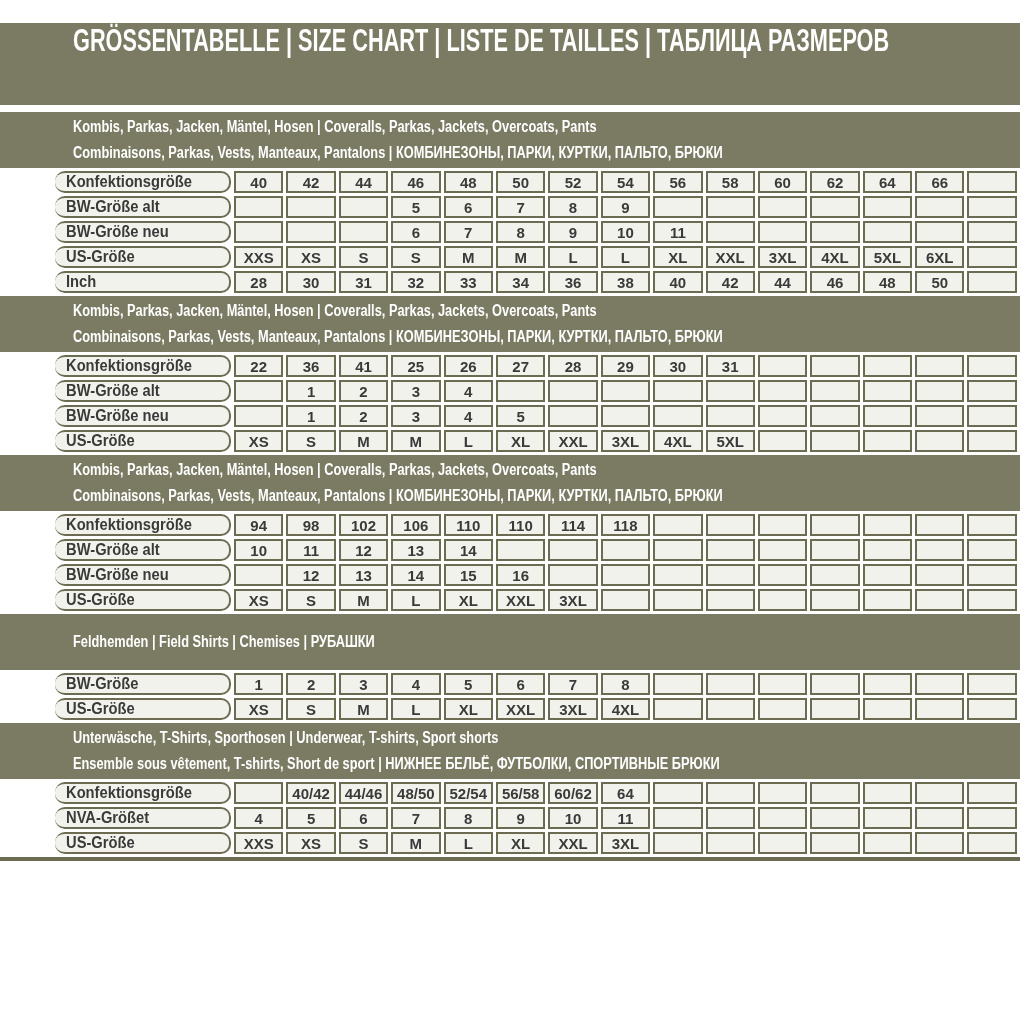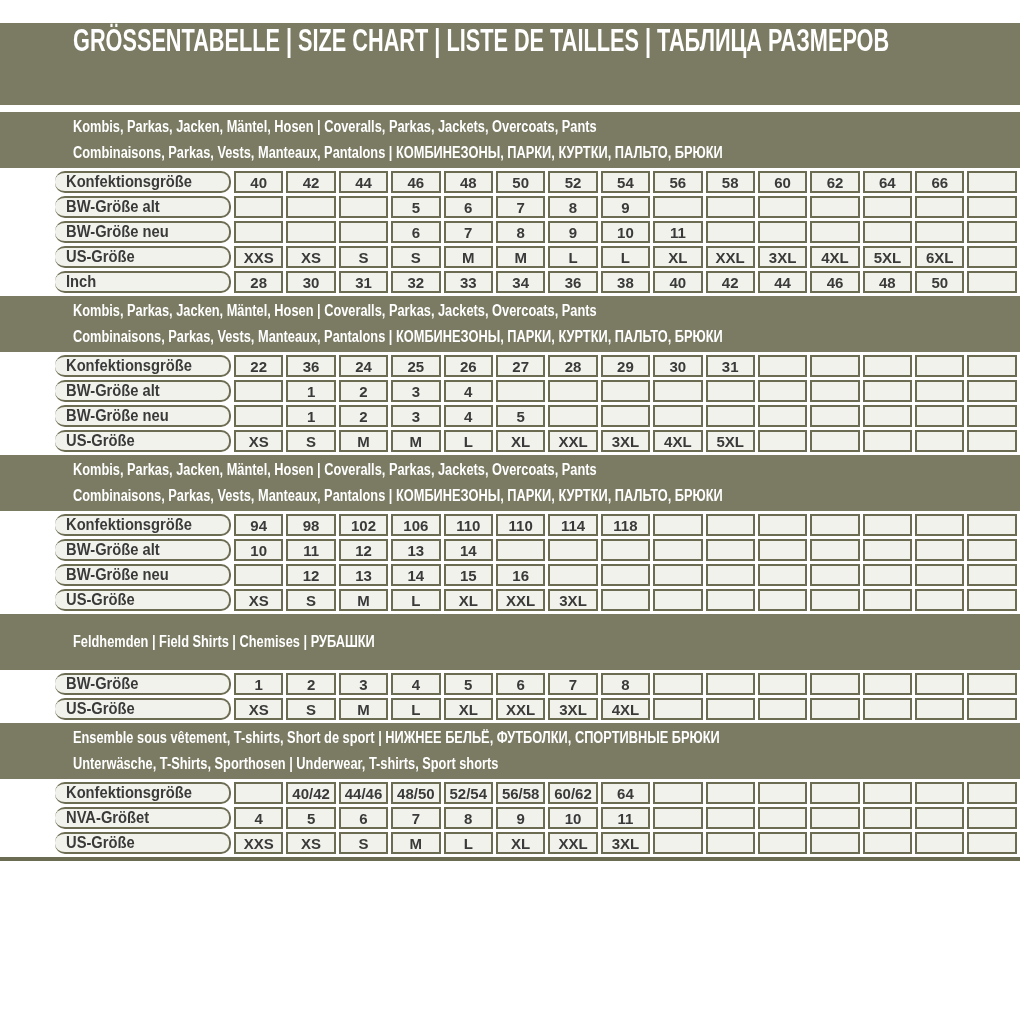--- a/index.html
+++ b/index.html
@@ -208,21 +208,21 @@
             <col>
             <col>
             <col>
             <col>
       </colgroup>
       <tbody>
             <tr>
               <td class="label"><span class="cnd-label">Konfektionsgröße</span></td>
               <td>22</td>
               <td>36</td>
-              <td>24</td>
+              <td>41</td>
               <td>25</td>
               <td>26</td>
               <td>27</td>
               <td>28</td>
               <td>29</td>
               <td>30</td>
               <td>31</td>
               <td></td>
               <td></td>
               <td></td>
@@ -457,22 +457,22 @@
               <td></td>
               <td></td>
             </tr>
           </tbody>
     </table>
   </section>
 
   <section>
     <div class="band">
       <div class="band-left">
+        <div class="band-line l1"><span class="cnd heading-1">Unterwäsche, T-Shirts, Sporthosen | Underwear, T-shirts, Sport shorts</span></div>
         <div class="band-line l2"><span class="cnd heading-2">Ensemble sous vêtement, T-shirts, Short de sport | НИЖНЕЕ БЕЛЬЁ, ФУТБОЛКИ, СПОРТИВНЫЕ БРЮКИ</span></div>
-        <div class="band-line l1"><span class="cnd heading-1">Unterwäsche, T-Shirts, Sporthosen | Underwear, T-shirts, Sport shorts</span></div>
       </div>
       <div class="band-right">
         <div><span class="cnd-side side-1"></span></div>
         <div><span class="cnd-side side-2"></span></div>
       </div>
     </div>
     <table class="size-table">
       <colgroup>
         <col class="label-col">
         <col>

